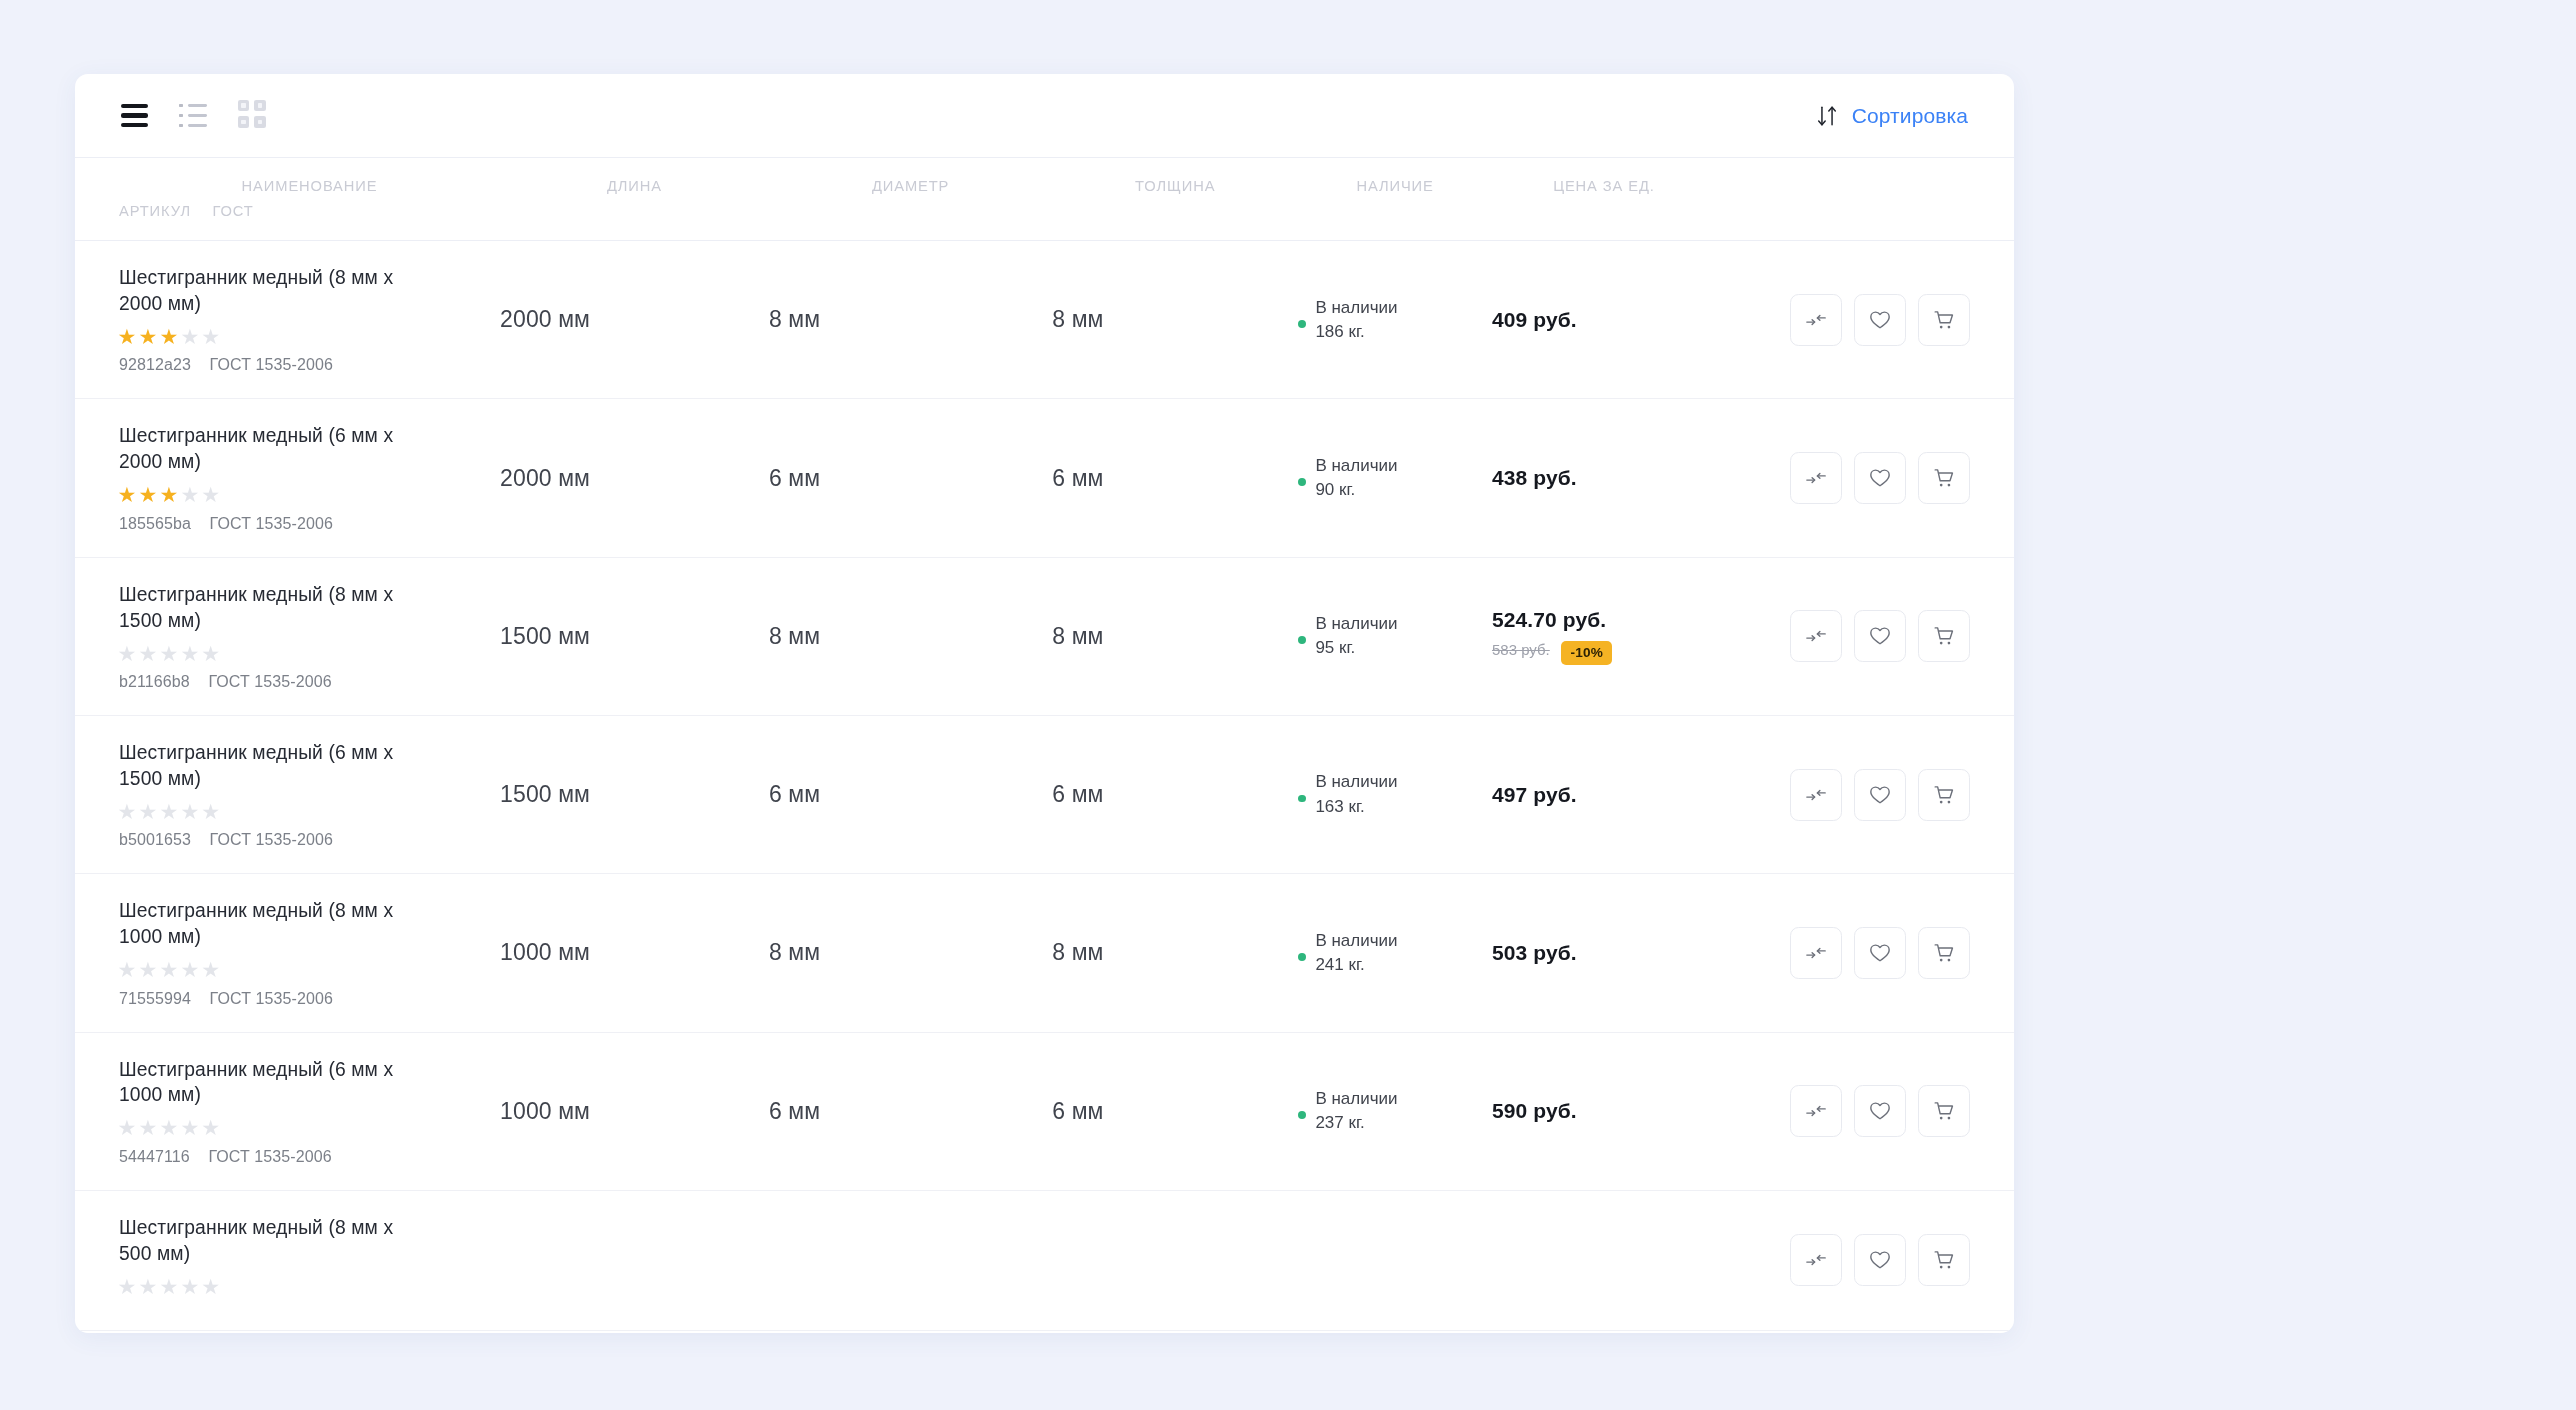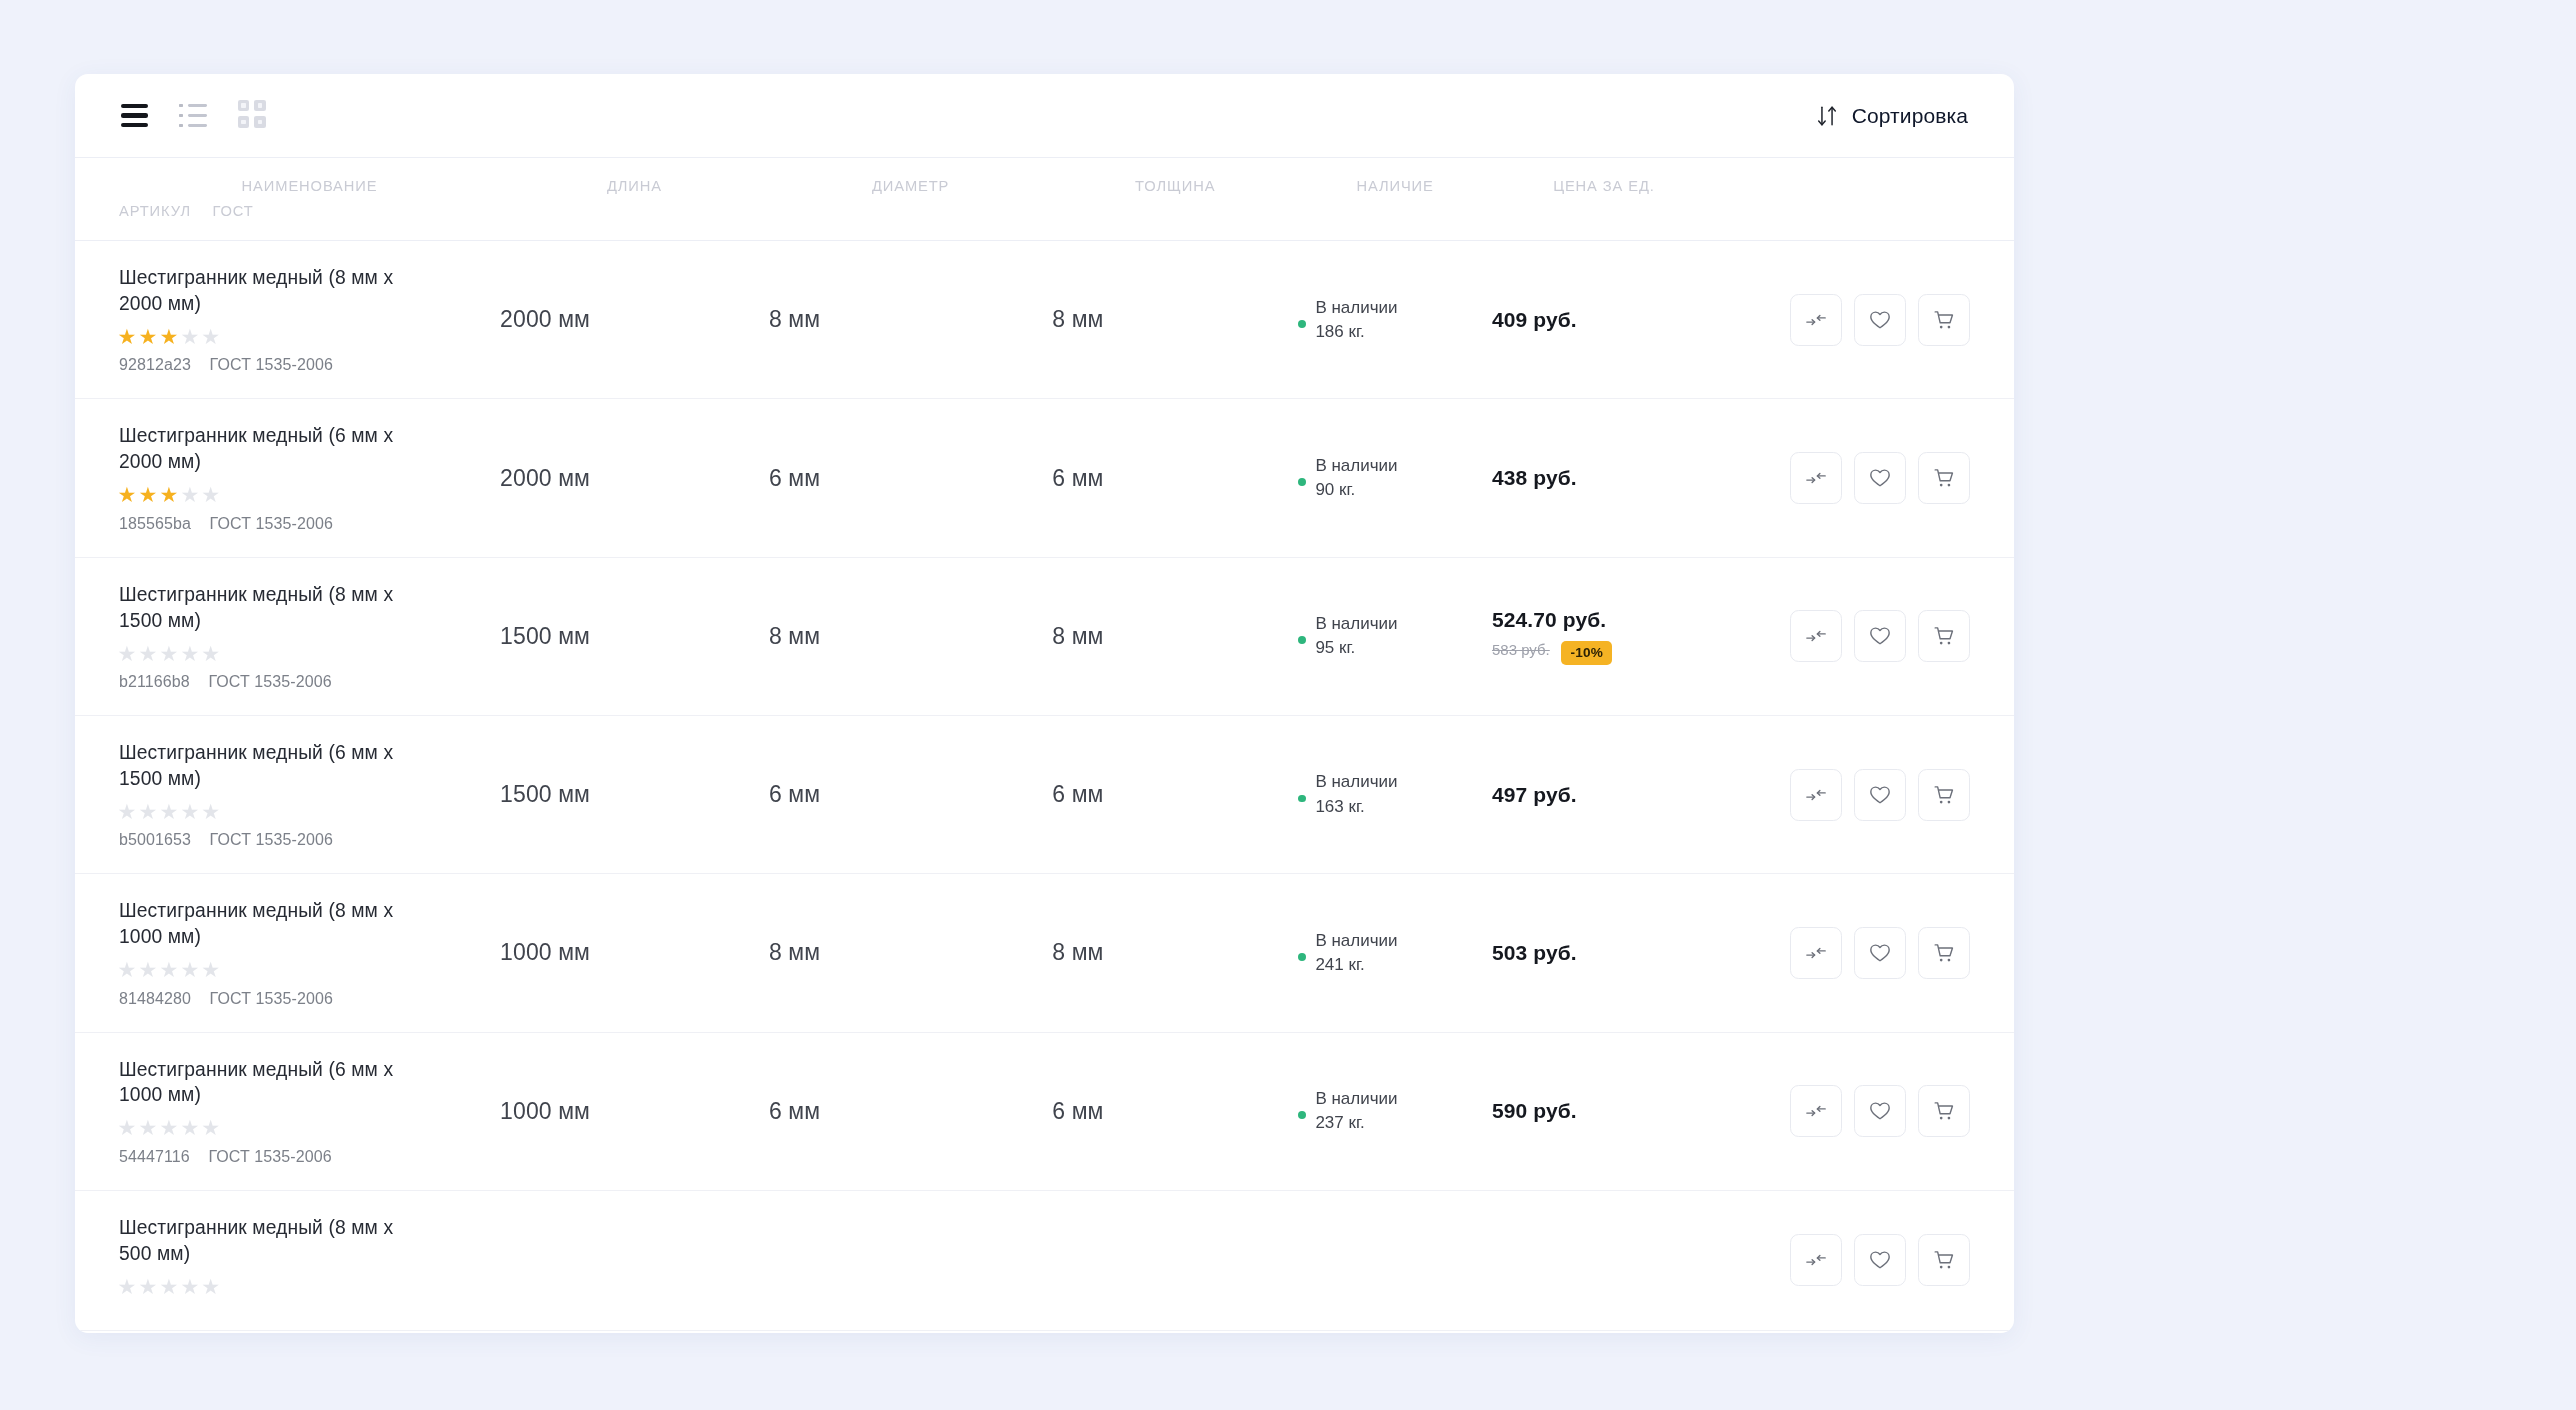--- a/index.html
+++ b/index.html
@@ -51,21 +51,21 @@
         grid-template-rows: 11.4px 11.4px; gap: 5px; }
   .icon-grid-view i { display: block; width: 11.4px; height: 11.4px;
         background: #d9dbe3; border-radius: 2.1px; position: relative; }
   .icon-grid-view i::after { content: ""; position: absolute;
         left: 3.6px; top: 3.6px; width: 4.3px; height: 4.3px;
         background: #f3f4f8; border-radius: 0.7px; }
 
   .toolbar-spacer { flex: 1; }
   .sort-control { display: flex; align-items: center; gap: 11.4px; cursor: pointer; }
   .sort-arrows { width: 26px; height: 26px; }
-  .sort-label { font-size: 21px; color: #0f172a; letter-spacing: 0.1px; }
+  .sort-label { font-size: 21px; color: #3b82f6; letter-spacing: 0.1px; }
 
   
   .tbl { width: 100%; border-collapse: collapse; table-layout: fixed; }
   .tbl col.c-name  { width: 408px; }
   .tbl col.c-len   { width: 258px; }
   .tbl col.c-dia   { width: 272px; }
   .tbl col.c-thk   { width: 236px; }
   .tbl col.c-stock { width: 186px; }
   .tbl col.c-price { width: 215px; }
   .tbl col.c-act   { width: 286px; }
@@ -452,21 +452,21 @@
             <td class="td-name">
               <div class="p-title">Шестигранник медный (8 мм x 1000 мм)</div>
               <div class="stars">
                 <span class="star">★</span>
                 <span class="star">★</span>
                 <span class="star">★</span>
                 <span class="star">★</span>
                 <span class="star">★</span>
               </div>
               <div class="p-meta">
-                <span>81484280</span>
+                <span>71555994</span>
                 <span>ГОСТ 1535-2006</span>
               </div>
             </td>
             <td><span class="cell-dim">1000 мм</span></td>
             <td><span class="cell-dim">8 мм</span></td>
             <td><span class="cell-dim">8 мм</span></td>
             <td>
               <div class="stock">
                 <span class="dot"></span>
                 <span class="stock-txt">В наличии<br>241 кг.</span>

